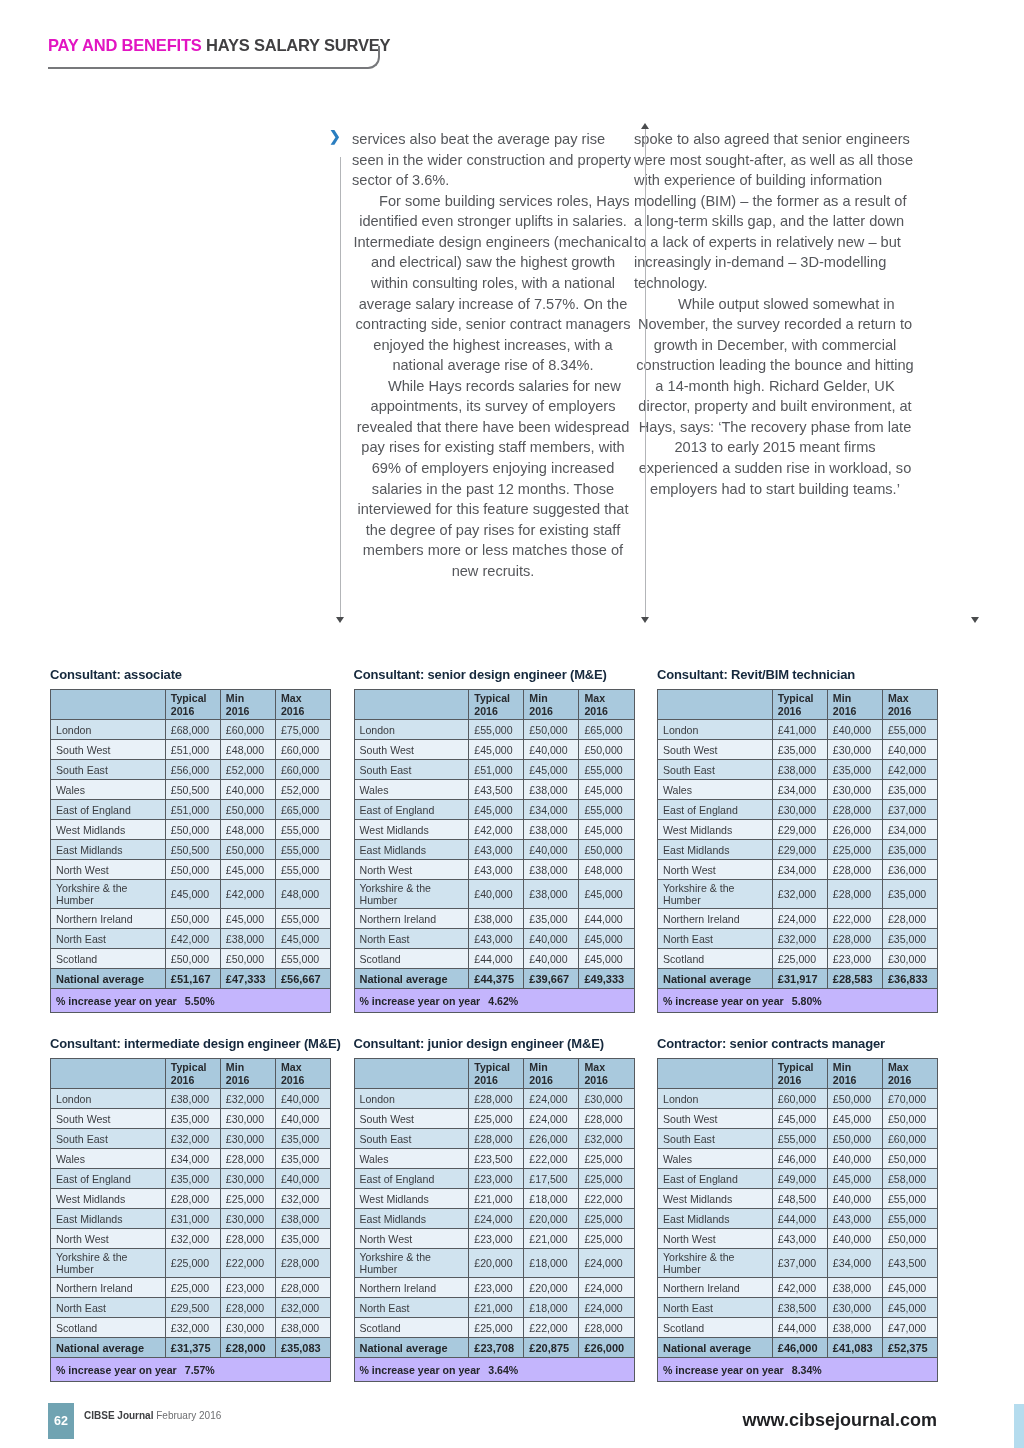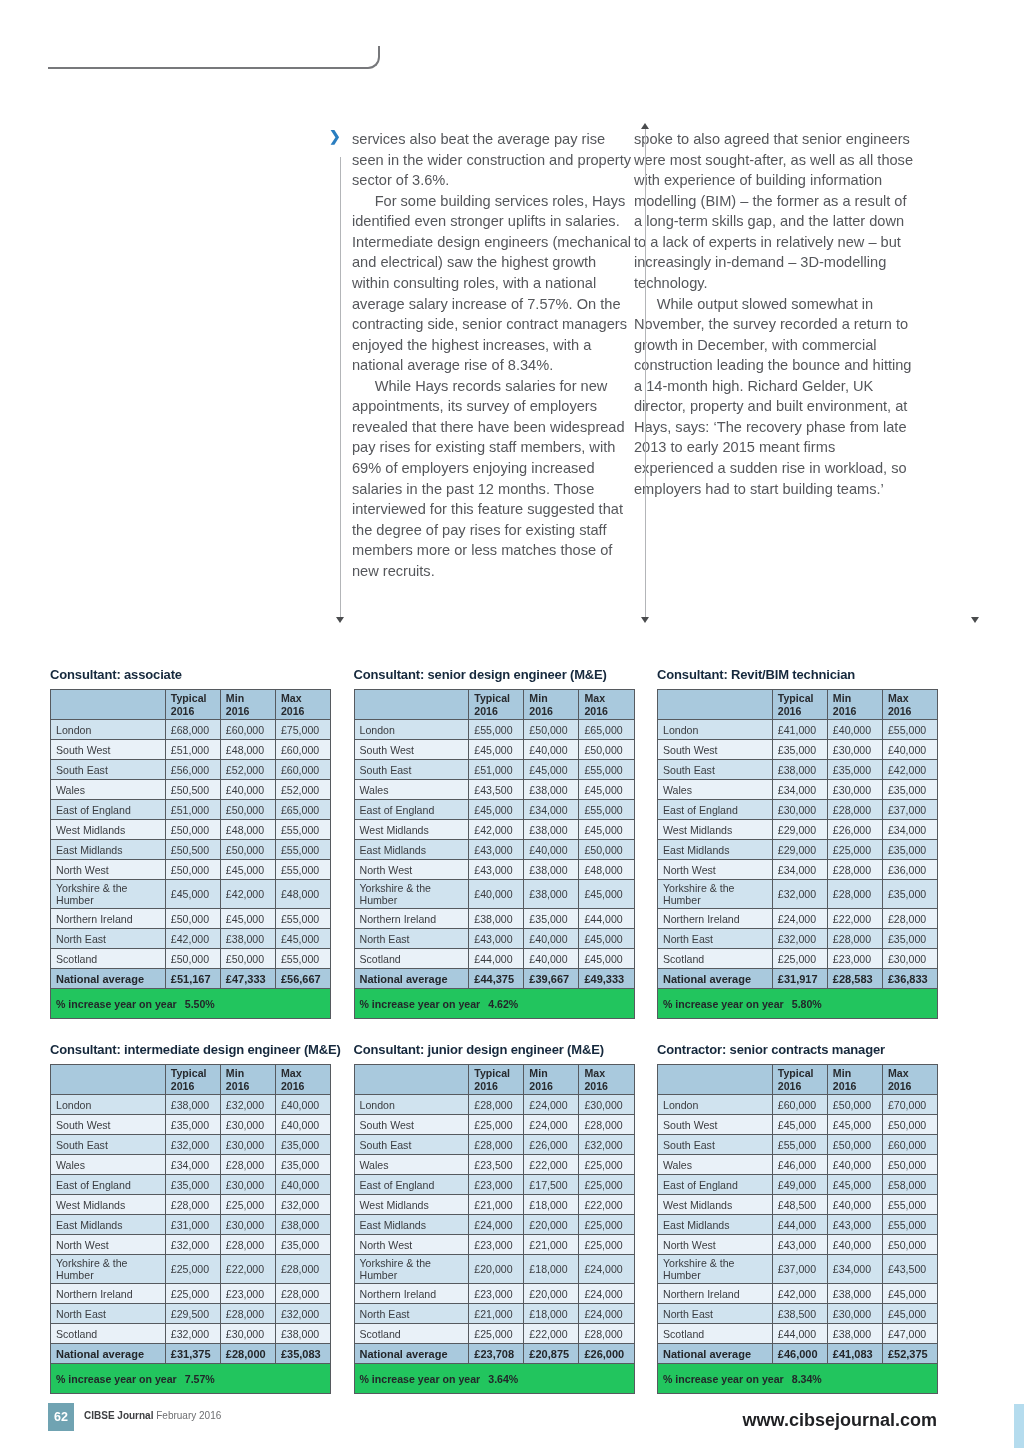--- a/index.html
+++ b/index.html
@@ -17,21 +17,21 @@
   .masthead-rule {
     position: absolute; left: 48px; top: 46px; width: 332px; height: 23px;
     border-bottom: 2px solid #77787b; border-right: 2px solid #77787b;
     border-bottom-right-radius: 12px;
   }
 
   
   .article { position: absolute; left: 352px; top: 129px; width: 584px; display: flex; }
   .article .col { width: 282px; font-size: 14.6px; line-height: 1.41; color: #55575b; }
   .article p { margin: 0; }
-  .article p.indent { text-indent: 1.55em; }
+  .article p.indent { text-indent: 1.55em; text-align: center; }
   .lead-chevron {
     position: absolute; left: 329px; top: 129px; color: #2a7ec0;
     font-size: 14px; font-weight: bold; line-height: 1;
   }
   .col-rule { position: absolute; width: 1px; background: #b3b5b8; }
   .rule-left { left: 340px; top: 157px; height: 463px; }
   .rule-mid  { left: 645px; top: 129px; height: 492px; }
   .mark { position: absolute; width: 0; height: 0; border-left: 4px solid transparent; border-right: 4px solid transparent; }
   .mark.down { border-top: 6px solid #4a4c4e; }
   .mark.up   { border-bottom: 6px solid #4a4c4e; }
@@ -51,39 +51,42 @@
     font-size: 10.6px; color: #3a3c40; text-align: left; vertical-align: middle;
   }
   thead th {
     background: #a9c9dd; font-weight: bold; color: #272a2e;
     white-space: pre-line; line-height: 1.18; height: 30px; vertical-align: middle;
   }
   td { height: 20px; }
   tr.odd  td { background: #d0e3ef; }
   tr.even td { background: #e9f1f8; }
   tr.natavg td { background: #a9c9dd; font-weight: bold; font-size: 11px; color: #23262a; }
-  tr.increase td { background: #22c55e; font-weight: bold; height: 30px; font-size: 10.6px; color: #23262a; margin-top: 20px; }
+  tr.increase td { background: #c4b5fd; font-weight: bold; height: 24px; font-size: 10.6px; color: #23262a; margin-top: 20px; }
   tr.increase .inc-val { margin-left: 8px; }
 
   
   .page-number-badge {
-    position: absolute; left: 48px; top: 1403px; width: 26px; height: 28px;
+    position: absolute; left: 48px; top: 1403px; width: 26px; height: 36px;
     background: #70a3b2; color: #ffffff; font-size: 12.5px; font-weight: bold;
     display: flex; align-items: center; justify-content: center;
   }
   .footer-journal { position: absolute; left: 84px; top: 1410px; font-size: 10px; color: #6d6e71; white-space: nowrap; }
   .footer-journal .jname { font-weight: bold; color: #3f4043; }
   .footer-site { position: absolute; right: 87px; top: 1410px; font-size: 18px; font-weight: bold; color: #1f2023; }
   .edge-tab { position: absolute; left: 1014px; top: 1404px; width: 10px; height: 44px; background: #b5dcee; }
 </style>
 </head>
 <body>
 
 <div class="page">
 
+  <div class="masthead">
+    <span class="hl">PAY AND BENEFITS</span><span> </span><span class="rest">HAYS SALARY SURVEY</span>
+  </div>
   <div class="masthead-rule"></div>
 
   <span class="lead-chevron">❯</span>
   <div class="article" id="article-columns">
       <div class="col">
         <p>services also beat the average pay rise seen in the wider construction and property sector of 3.6%.</p>
         <p class="indent">For some building services roles, Hays identified even stronger uplifts in salaries. Intermediate design engineers (mechanical and electrical) saw the highest growth within consulting roles, with a national average salary increase of 7.57%. On the contracting side, senior contract managers enjoyed the highest increases, with a national average rise of 8.34%.</p>
         <p class="indent">While Hays records salaries for new appointments, its survey of employers revealed that there have been widespread pay rises for existing staff members, with 69% of employers enjoying increased salaries in the past 12 months. Those interviewed for this feature suggested that the degree of pay rises for existing staff members more or less matches those of new recruits.</p>
       </div>
       <div class="col">

